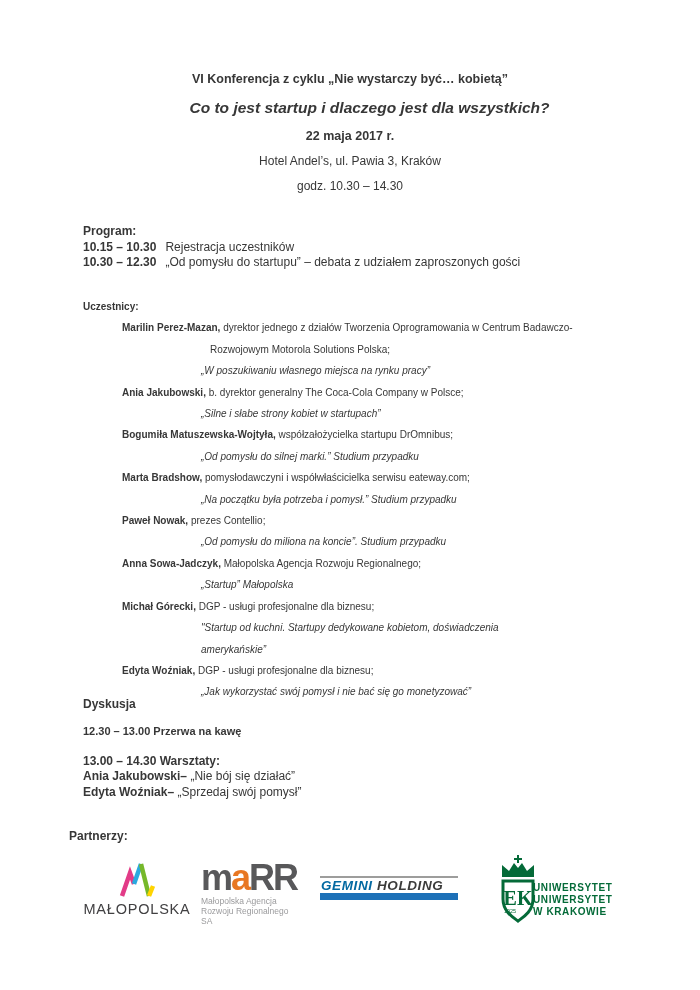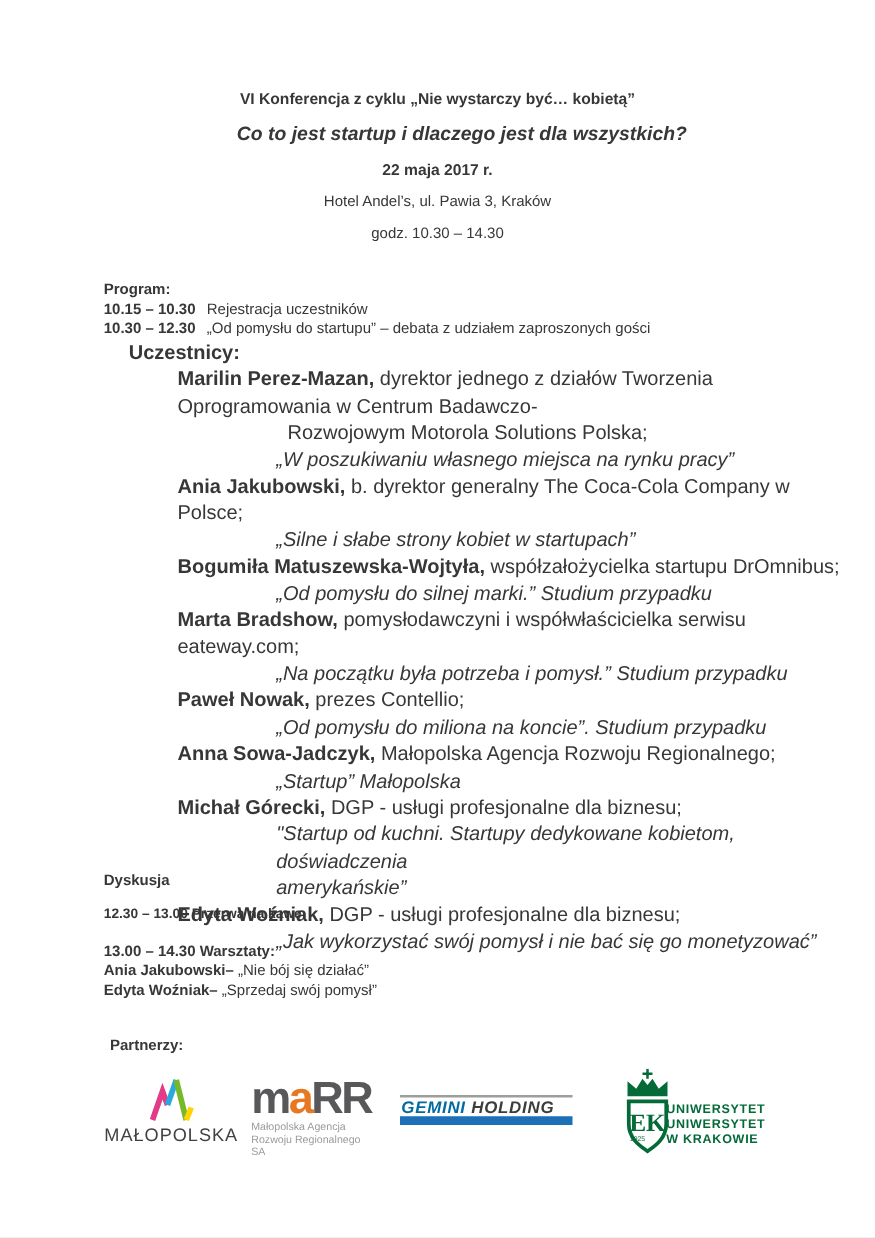--- a/index.html
+++ b/index.html
@@ -13,28 +13,28 @@
   }
   .center-line{position:absolute;left:0;right:0;text-align:center;}
   .t1{top:72px;font-weight:bold;font-size:12.5px;}
   .t2{top:99px;font-weight:bold;font-style:italic;font-size:15.5px;padding-left:39px;}
   .t3{top:129px;font-weight:bold;font-size:12.5px;}
   .t4{top:154px;font-size:12px;}
   .t5{top:179px;font-size:12px;}
   .bold{font-weight:bold;}
   .program{position:absolute;left:83px;top:224px;font-size:12px;line-height:15.7px;}
   .time{margin-right:9px;}
-  .participants{position:absolute;left:83px;top:272px;width:570px;font-size:16px;line-height:21.4px;margin-left:20px;}
+  .participants{position:absolute;left:83px;top:296px;width:570px;font-size:10px;line-height:21.4px;}
   .name-line{padding-left:39px;}
   .quote-line{padding-left:118px;font-style:italic;}
   .cont-line{padding-left:127px;}
   .dyskusja{position:absolute;left:83px;top:697px;font-size:12px;font-weight:bold;}
   .coffee{position:absolute;left:83px;top:725px;font-size:11px;font-weight:bold;}
   .workshops{position:absolute;left:83px;top:754px;font-size:12px;line-height:15.4px;}
-  .partners-heading{position:absolute;left:88px;top:829px;font-size:12px;font-weight:bold;}
+  .partners-heading{position:absolute;left:69px;top:829px;font-size:12px;font-weight:bold;}
 
   
   .logo-malopolska{position:absolute;left:82px;top:861px;width:110px;text-align:center;}
   .logo-malopolska .m-icon{display:block;margin:0 auto;}
   .logo-malopolska .label{font-size:14.5px;letter-spacing:0.8px;color:#414042;margin-top:2px;font-weight:normal;}
 
   
   .logo-marr{position:absolute;left:201px;top:861px;width:100px;}
   .marr-word{font-weight:bold;font-size:36px;line-height:34px;letter-spacing:-2px;color:#58585a;}
   .marr-word .orange{color:#e87722;}

